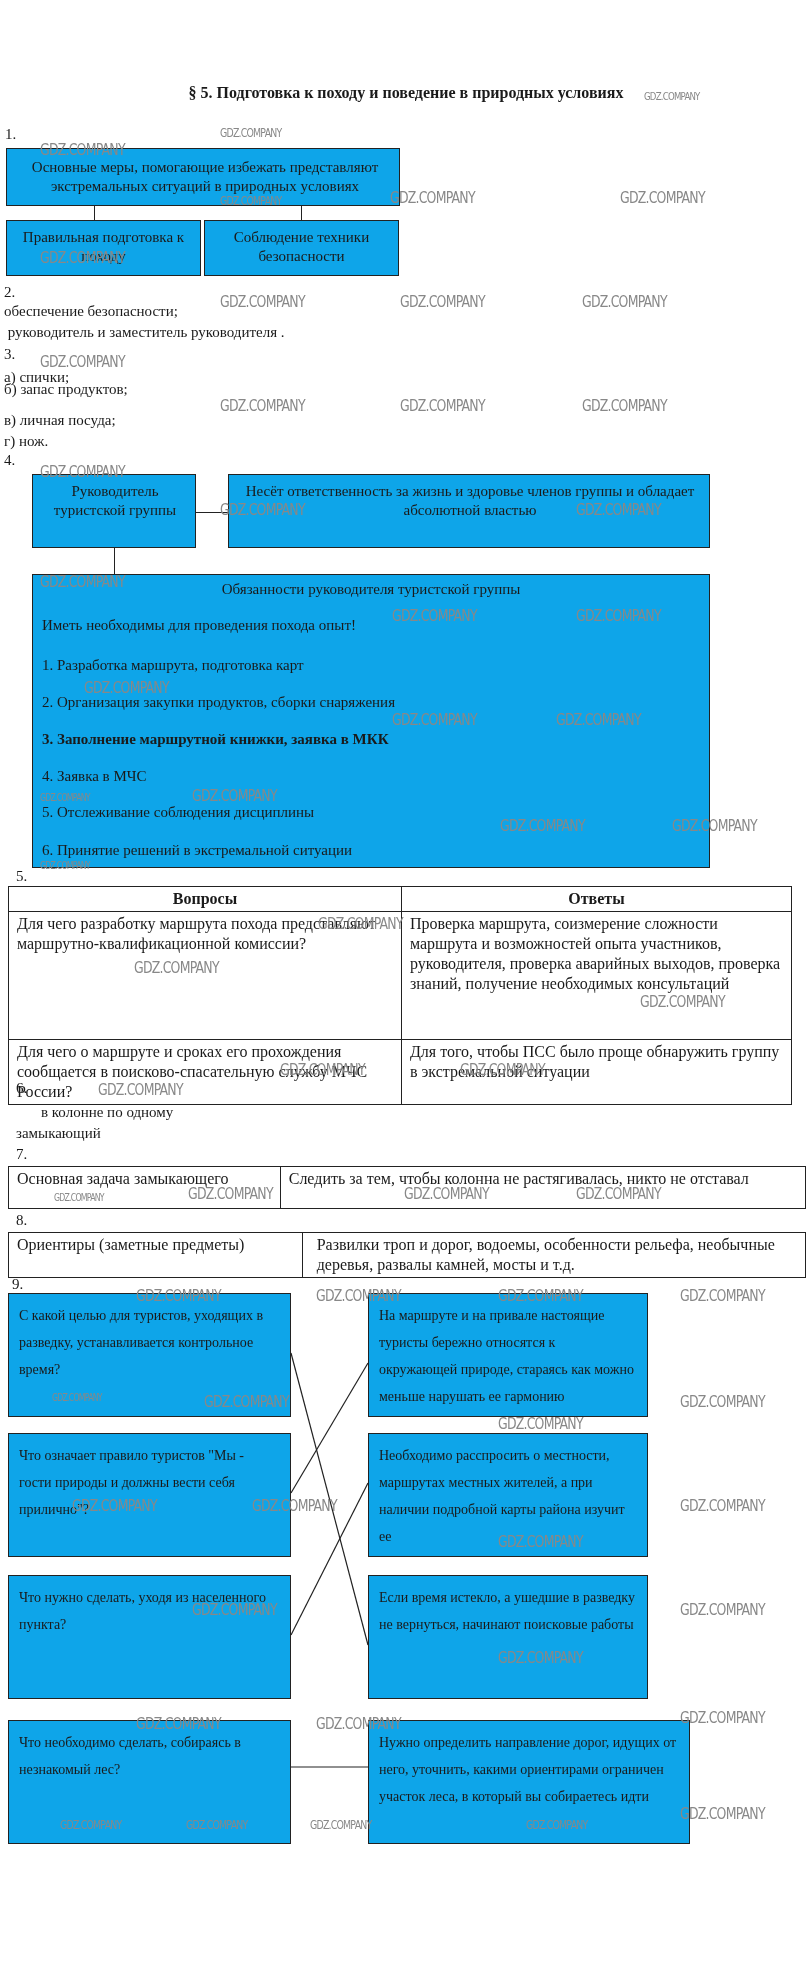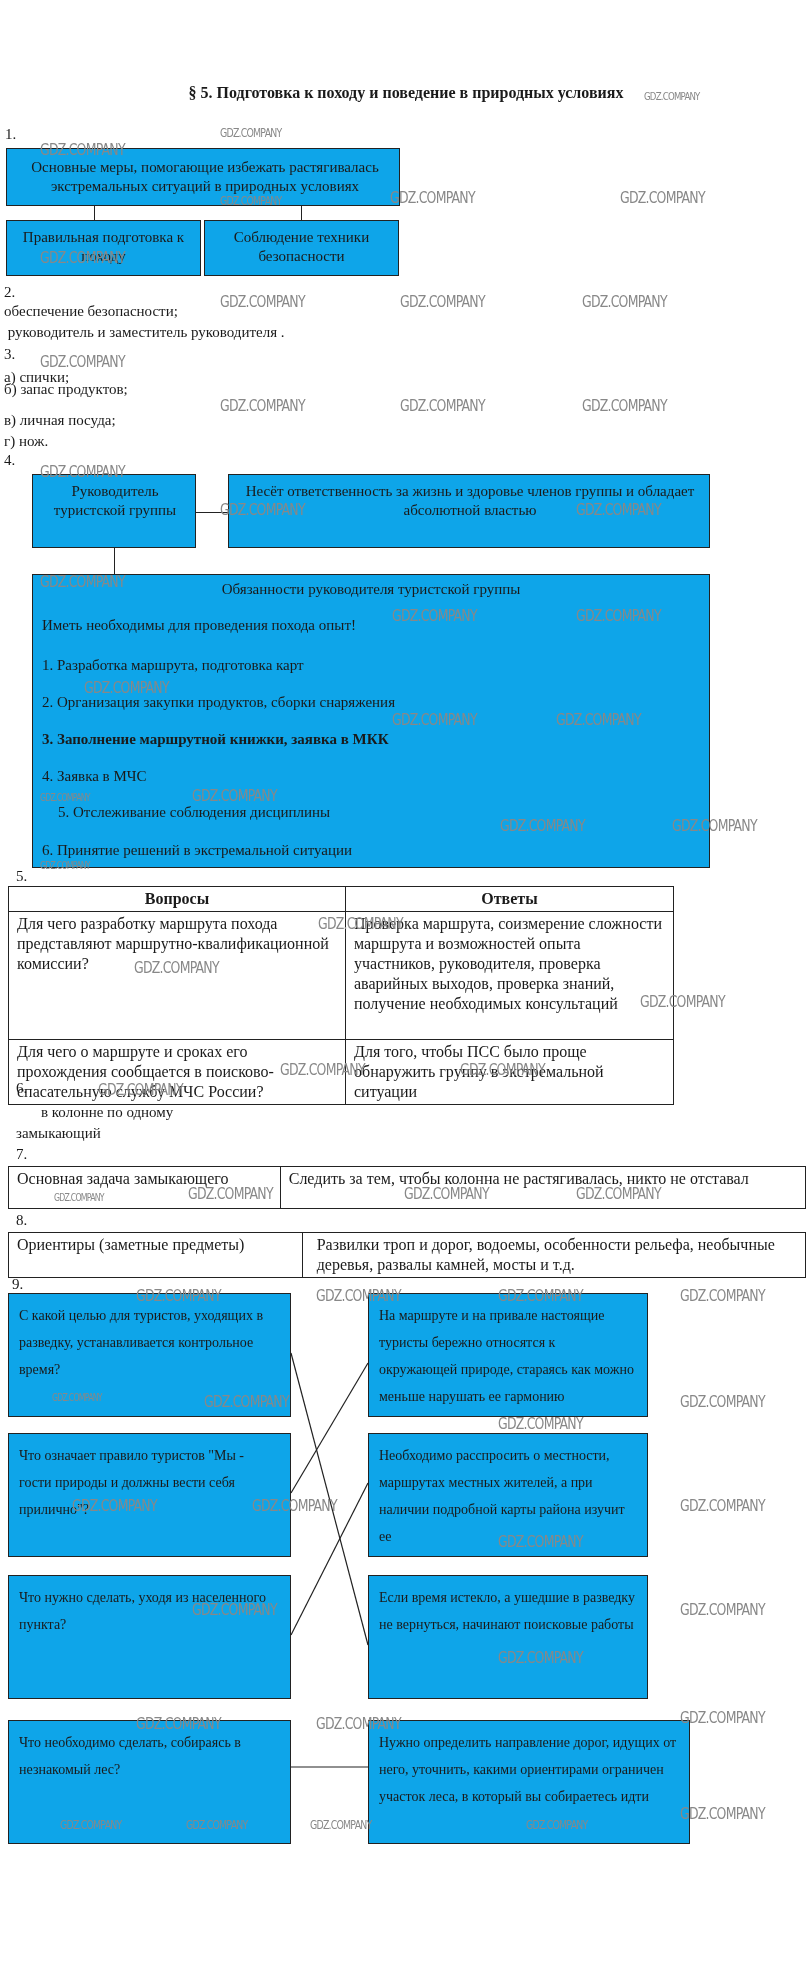--- a/index.html
+++ b/index.html
@@ -22,21 +22,21 @@
 </head>
 <body>
 
 <div class="abs" style="top:84px;left:0;width:812px;text-align:center;font-weight:bold;font-size:16px;">§ 5. Подготовка к походу и поведение в природных условиях</div>
 
 <div class="num" style="top:126px;left:5px;">1.</div>
 <div class="box" style="top:148px;left:6px;width:394px;height:58px;width:392px;">
 </div>
 <div class="box" style="top:148px;left:6px;width:393px;height:58px;border:none;"></div>
 <div class="box" style="top:148px;left:6px;width:394px;height:58px;"></div>
-<div class="abs t center" style="top:158px;left:10px;width:390px;">Основные меры, помогающие избежать растягивалась экстремальных ситуаций в природных условиях</div>
+<div class="abs t center" style="top:158px;left:10px;width:390px;">Основные меры, помогающие избежать представляют экстремальных ситуаций в природных условиях</div>
 <div class="line" style="top:206px;left:94px;width:1px;height:14px;"></div>
 <div class="line" style="top:206px;left:301px;width:1px;height:14px;"></div>
 <div class="box" style="top:220px;left:6px;width:195px;height:56px;"></div>
 <div class="abs t center" style="top:228px;left:6px;width:195px;">Правильная подготовка к походу</div>
 <div class="box" style="top:220px;left:204px;width:195px;height:56px;"></div>
 <div class="abs t center" style="top:228px;left:204px;width:195px;">Соблюдение техники безопасности</div>
 
 <div class="num" style="top:284px;left:4px;">2.</div>
 <div class="abs t" style="top:302px;left:4px;white-space:pre;">обеспечение безопасности;</div>
 <div class="abs t" style="top:323px;left:4px;white-space:pre;"> руководитель и заместитель руководителя .</div>
@@ -54,25 +54,25 @@
 <div class="box" style="top:474px;left:228px;width:482px;height:74px;"></div>
 <div class="abs t center" style="top:482px;left:240px;width:460px;">Несёт ответственность  за жизнь и здоровье членов группы и обладает абсолютной властью</div>
 <div class="line" style="top:548px;left:114px;width:1px;height:26px;"></div>
 <div class="box" style="top:574px;left:32px;width:678px;height:294px;"></div>
 <div class="abs t center" style="top:580px;left:32px;width:678px;">Обязанности руководителя туристской группы</div>
 <div class="abs t" style="top:616px;left:42px;">Иметь необходимы для проведения похода опыт!</div>
 <div class="abs t" style="top:656px;left:42px;">1. Разработка маршрута, подготовка карт</div>
 <div class="abs t" style="top:693px;left:42px;">2. Организация закупки продуктов, сборки снаряжения</div>
 <div class="abs t" style="top:730px;left:42px;font-weight:bold;">3. Заполнение маршрутной книжки, заявка в МКК</div>
 <div class="abs t" style="top:767px;left:42px;">4. Заявка в МЧС</div>
-<div class="abs t" style="top:803px;left:42px;margin-left:16px;">5. Отслеживание соблюдения дисциплины</div>
+<div class="abs t" style="top:803px;left:42px;">5. Отслеживание соблюдения дисциплины</div>
 <div class="abs t" style="top:841px;left:42px;">6. Принятие решений в экстремальной ситуации</div>
 
 <div class="num" style="top:868px;left:16px;">5.</div>
-<table class="qa" style="top:886px;left:8px;width:666px;padding-left:29px;">
+<table class="qa" style="top:886px;left:8px;width:784px;padding-left:29px;">
   <colgroup>
       <col style="width:400px">
       <col style="width:398px">
     </colgroup>
   <tbody>
       <tr>
     <th>Вопросы</th>
     <th>Ответы</th>
   </tr>
   <tr style="height:128px;">

